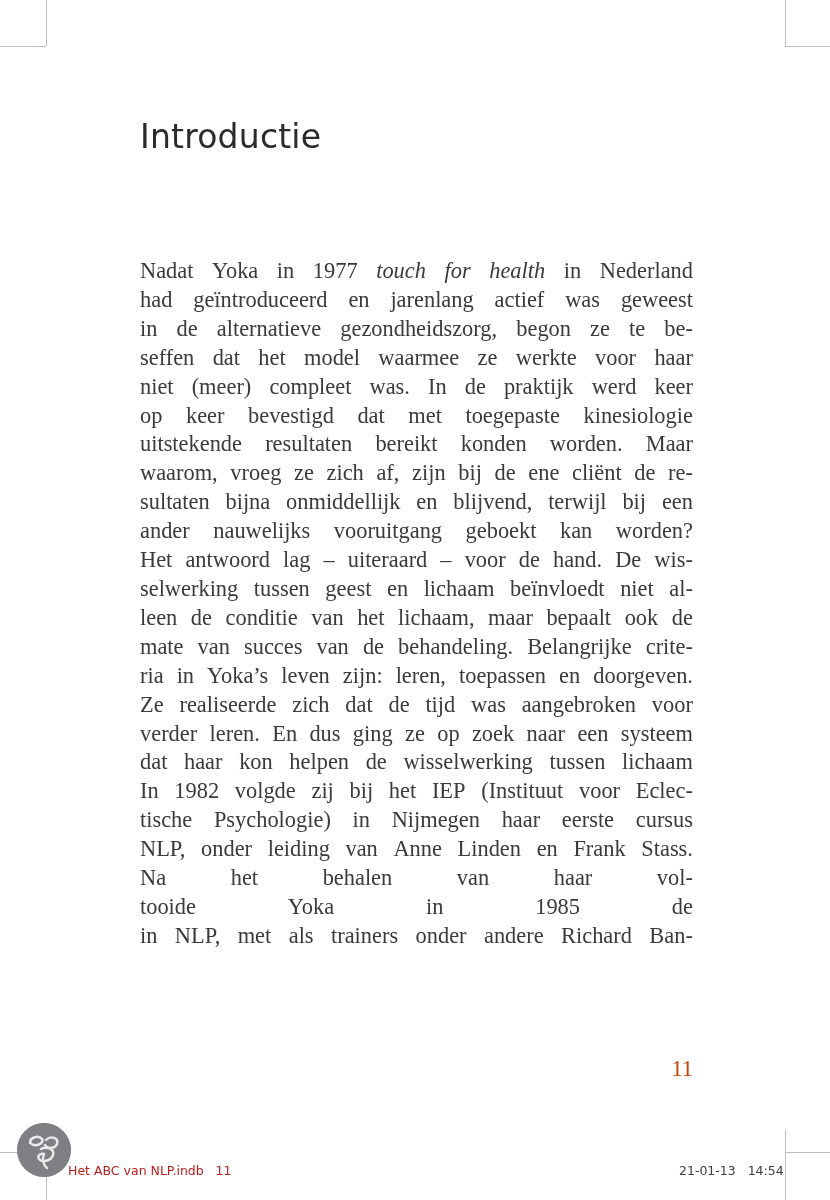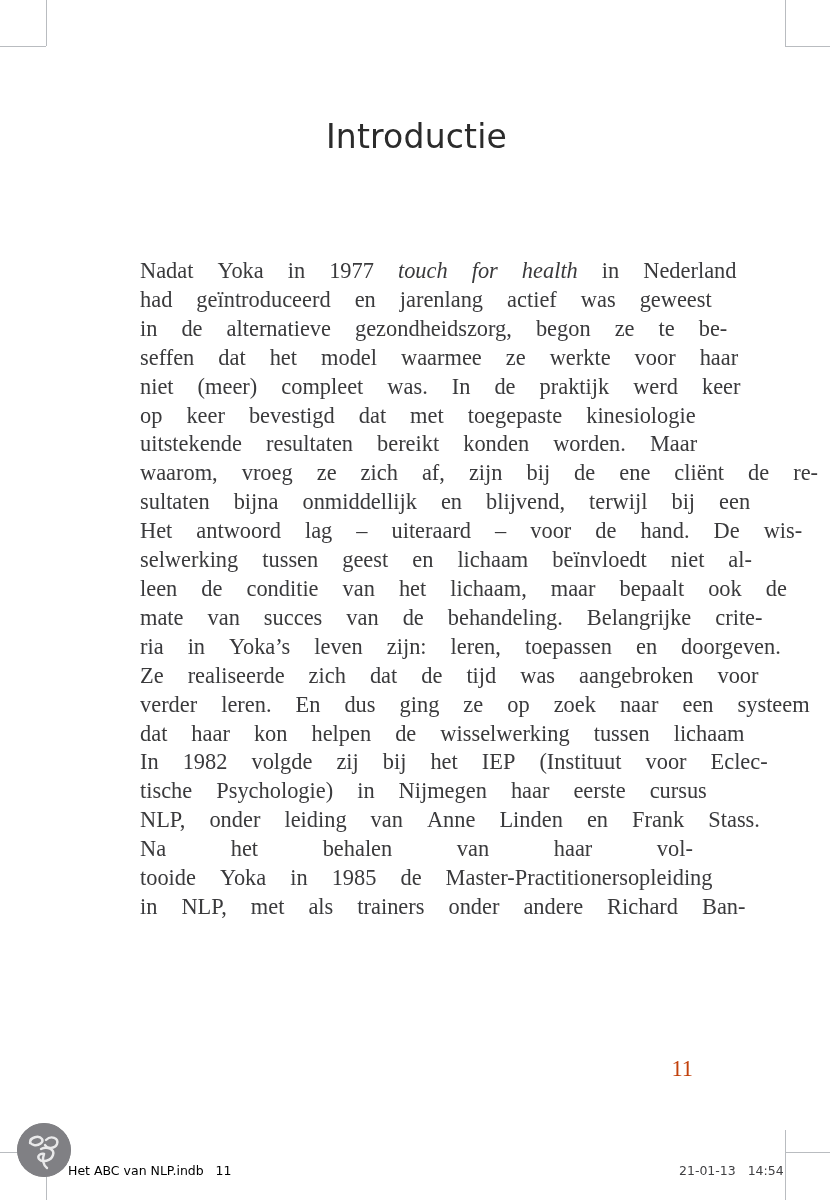--- a/index.html
+++ b/index.html
@@ -45,40 +45,38 @@
 
   .chapter-title {
     font-family: "DejaVu Sans", sans-serif;
     font-weight: 400;
     font-size: 33px;
     line-height: 1;
     color: #2b2b2b;
     letter-spacing: 0.2px;
     margin: 0;
     padding-top: 120px;
-    text-align: center;
   }
 
   .body-text {
     margin: 0;
     padding-top: 104px;
     font-family: "Liberation Serif", serif;
     font-size: 22.4px;
     line-height: 28.9px;
     color: #3a3a3c;
     text-align: justify;
     text-justify: inter-word;
     -webkit-hyphens: none;
     hyphens: none;
     word-spacing: 0.2px;
   }
   .body-text .line {
     display: block;
     white-space: nowrap;
-    gap: 24px;
   }
   .body-text .line.justify {
     display: flex;
     justify-content: space-between;
     white-space: normal;
   }
   .body-text .line.justify > span { white-space: pre; }
   .body-text i { font-style: italic; }
 
   .page-number {
@@ -104,21 +102,21 @@
     overflow: hidden;
   }
   .footer-logo svg { display: block; }
 
   .footer-file {
     position: absolute;
     left: 68px;
     top: 1163px;
     font-family: "DejaVu Sans", sans-serif;
     font-size: 12.5px;
-    color: #000000;
+    color: #b91c1c;
     white-space: pre;
   }
   .footer-stamp {
     position: absolute;
     left: 679px;
     top: 1163px;
     font-family: "DejaVu Sans", sans-serif;
     font-size: 12.5px;
     color: #3f3f42;
     white-space: pre;
@@ -227,20 +225,28 @@
         </div>
         <div class="line justify">
           <span>sultaten</span>
           <span>bijna</span>
           <span>onmiddellijk</span>
           <span>en</span>
           <span>blijvend,</span>
           <span>terwijl</span>
           <span>bij</span>
           <span>een</span>
+        </div>
+        <div class="line justify">
+          <span>ander</span>
+          <span>nauwelijks</span>
+          <span>vooruitgang</span>
+          <span>geboekt</span>
+          <span>kan</span>
+          <span>worden?</span>
         </div>
         <div class="line justify">
           <span>Het</span>
           <span>antwoord</span>
           <span>lag</span>
           <span>–</span>
           <span>uiteraard</span>
           <span>–</span>
           <span>voor</span>
           <span>de</span>
@@ -364,21 +370,20 @@
           <span>van</span>
           <span>haar</span>
           <span>vol-</span>
         </div>
         <div class="line justify">
           <span>tooide</span>
           <span>Yoka</span>
           <span>in</span>
           <span>1985</span>
           <span>de</span>
-          <span>Master-Practitionersopleiding</span>
         </div>
         <div class="line justify">
           <span>in</span>
           <span>NLP,</span>
           <span>met</span>
           <span>als</span>
           <span>trainers</span>
           <span>onder</span>
           <span>andere</span>
           <span>Richard</span>

